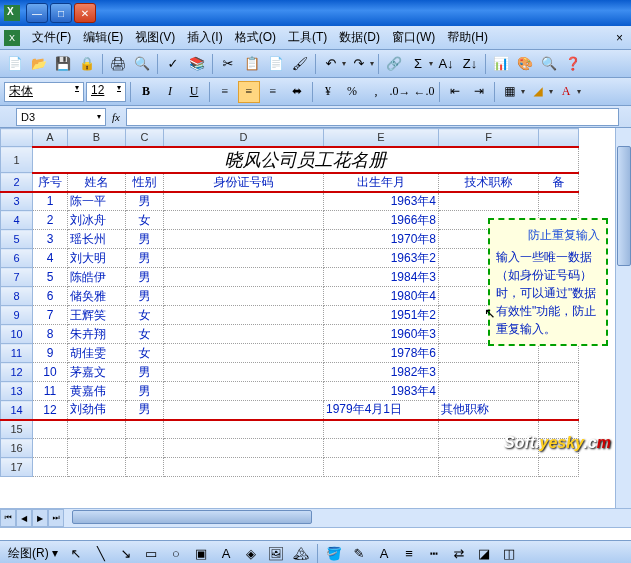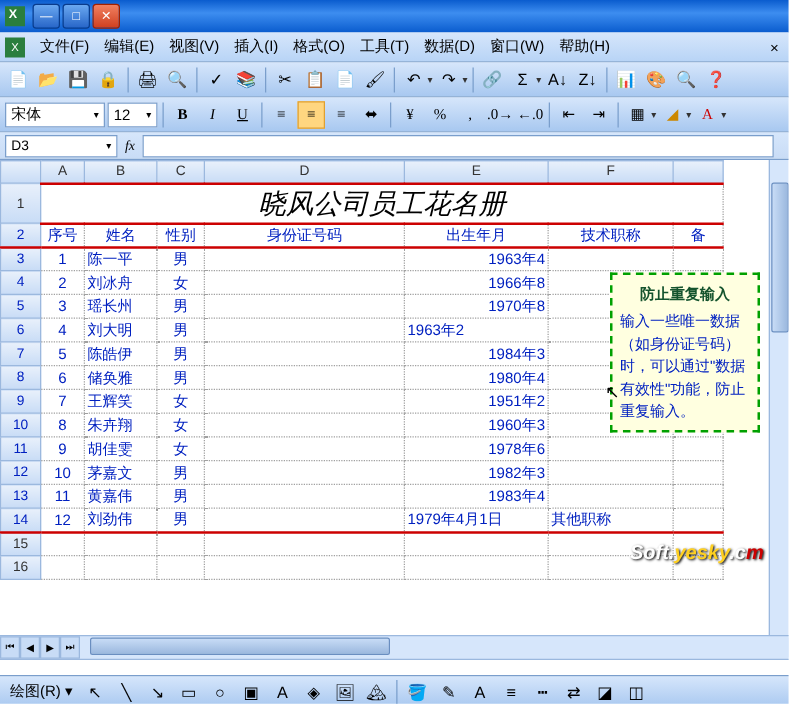--- a/index.html
+++ b/index.html
@@ -17,53 +17,53 @@
 .menu-icon { width: 16px; height: 16px; background: #2a7e3e; margin-right: 6px; display: flex; align-items: center; justify-content: center; color: #fff; font-size: 9px; }
 .menu-item { padding: 3px 6px; cursor: pointer; }
 .menu-help { margin-left: auto; padding: 0 4px; cursor: pointer; }
 
 .toolbar { height: 28px; background: linear-gradient(#d6e6fb, #a8c8f0); display: flex; align-items: center; padding: 2px 4px; gap: 2px; border-bottom: 1px solid #7a9ecc; }
 .tb-btn { width: 22px; height: 22px; display: flex; align-items: center; justify-content: center; cursor: pointer; border-radius: 2px; font-size: 13px; }
 .tb-sep { width: 1px; height: 20px; background: #7a9ecc; margin: 0 2px; }
 .tb-drop { font-size: 8px; color: #333; margin-left: -2px; cursor: pointer; }
 
 .formatbar { height: 28px; background: linear-gradient(#d6e6fb, #a8c8f0); display: flex; align-items: center; padding: 2px 4px; gap: 2px; border-bottom: 1px solid #7a9ecc; font-size: 12px; }
-.font-sel { height: 20px; background: #fff; border: 1px solid #7a9ecc; padding: 0 4px; display: flex; align-items: center; min-width: 80px; }
+.font-sel { height: 20px; background: #fff; border: 1px solid #7a9ecc; padding: 0 4px; display: flex; min-width: 80px; text-decoration: underline; }
 .font-sel.sz { min-width: 40px; }
 .font-sel .arr { margin-left: auto; font-size: 8px; }
 .fb-btn { width: 22px; height: 22px; display: flex; align-items: center; justify-content: center; cursor: pointer; font-size: 12px; font-family: "Times New Roman"; }
 .fb-btn.active { background: #ffd680; border: 1px solid #e0a030; }
 .fb-btn.bold { font-weight: bold; }
 .fb-btn.italic { font-style: italic; }
 .fb-btn.under { text-decoration: underline; }
 
 .namebox-row { height: 22px; background: linear-gradient(#d6e6fb, #c8dcf6); display: flex; align-items: center; border-bottom: 1px solid #7a9ecc; font-size: 11px; }
-.namebox { width: 90px; height: 18px; background: #fff; border: 1px solid #7a9ecc; margin-left: 4px; padding: 0 4px; display: flex; align-items: center; }
+.namebox { width: 90px; height: 18px; background: #fff; border: 1px solid #7a9ecc; margin-left: 16px; padding: 0 4px; display: flex; align-items: center; }
 .namebox .arr { margin-left: auto; font-size: 8px; }
 .fx-lbl { margin: 0 6px; font-style: italic; font-family: serif; }
 .formula-input { flex: 1; height: 18px; background: #fff; border: 1px solid #7a9ecc; margin-right: 12px; }
 
 .grid-wrap { position: relative; height: 380px; overflow: hidden; background: #fff; display:flex; }
 .grid-body { flex:1; overflow:hidden; }
 table { border-collapse: collapse; font-size: 12px; }
 .col-hdr th, .corner { background: linear-gradient(#e8f0fb, #c8dcf6); border: 1px solid #9bb8de; height: 18px; font-weight: normal; color: #333; font-size:11px; }
 .row-hdr { background: linear-gradient(#e8f0fb, #c8dcf6); border: 1px solid #9bb8de; text-align: center; width: 32px; font-size:11px; color:#333; }
 td { border: 1px dotted #a0a0a0; height: 19px; padding: 0 2px; vertical-align: middle; }
 .wA{width:35px} .wB{width:58px} .wC{width:38px} .wD{width:160px} .wE{width:115px} .wF{width:100px} .wG{width:40px}
-.title-row td.title { text-align: center; font-size: 22px; font-family: KaiTi, SimSun; font-style: italic; border-top: 2px solid #c00; border-bottom: 2px solid #c00; }
+.title-row td.title { text-align: center; font-size: 18px; font-family: KaiTi, SimSun; font-style: italic; border-top: 2px solid #c00; border-bottom: 2px solid #c00; }
 .hdr-row td { color: #0020c0; text-align: center; border-bottom: 2px solid #c00; }
 .data-row td { color: #0020c0; }
 .data-row td.c0 { text-align: center; }
 .data-row td.c2 { text-align: center; }
 .last-data td { border-bottom: 2px solid #c00; }
 .v-scroll { width: 16px; background: #d6e6fb; border-left: 1px solid #9bb8de; position:relative; }
 .v-thumb { position:absolute; top:18px; left:1px; width:14px; height:120px; background:linear-gradient(90deg,#c8dcf6,#9bb8de); border:1px solid #6a8ec0; border-radius:2px; }
 
 .tooltip { position: absolute; top: 218px; left: 488px; width: 120px; background: #ffffe0; border: 2px dashed #00a000; padding: 6px; font-size: 12px; line-height: 1.5; }
-.tooltip .tt-title { color: #14532d; font-weight: bold; text-align: center; margin-bottom: 4px; }
+.tooltip .tt-title { color: #1d4ed8; font-weight: normal; text-align: right; margin-bottom: 4px; }
 .tooltip .tt-body { color: #0020c0; }
 
 .cursor-arrow { position:absolute; top:305px; left:484px; font-size:14px; color:#000; pointer-events:none; }
 
 .sheet-tabs { height: 20px; background: #d6e6fb; display: flex; align-items: center; border-top: 1px solid #9bb8de; border-bottom: 1px solid #9bb8de; font-size: 11px; }
 .tab-nav { display: flex; }
 .tab-nav-btn { width: 16px; height: 18px; border: 1px solid #9bb8de; background: #c8dcf6; display: flex; align-items: center; justify-content: center; font-size: 8px; cursor: pointer; }
 .sheet-tab { padding: 2px 8px; background: #c8dcf6; border: 1px solid #7a9ecc; border-top-left-radius: 0; border-bottom-right-radius: 6px; cursor: pointer; margin-left: -1px; }
 .sheet-tab.active { background: #fff; font-weight: bold; }
 .h-scroll { flex: 1; margin-left: 8px; height: 16px; background: #d6e6fb; position: relative; }
@@ -242,21 +242,21 @@
     <td style="text-align:right">1970年8</td>
     <td></td>
     <td></td>
           </tr>
           <tr class="data-row">
             <td class="row-hdr">6</td>
     <td class="c0">4</td>
     <td>刘大明</td>
     <td class="c2">男</td>
     <td></td>
-    <td style="">1963年2</td>
+    <td style="text-align:right">1963年2</td>
     <td></td>
     <td></td>
           </tr>
           <tr class="data-row">
             <td class="row-hdr">7</td>
     <td class="c0">5</td>
     <td>陈皓伊</td>
     <td class="c2">男</td>
     <td></td>
     <td style="text-align:right">1984年3</td>
@@ -340,20 +340,30 @@
             <td></td>
             <td></td>
             <td></td>
             <td></td>
             <td></td>
             <td></td>
             <td></td>
           </tr>
           <tr>
             <td class="row-hdr">16</td>
+            <td></td>
+            <td></td>
+            <td></td>
+            <td></td>
+            <td></td>
+            <td></td>
+            <td></td>
+          </tr>
+          <tr>
+            <td class="row-hdr">17</td>
             <td></td>
             <td></td>
             <td></td>
             <td></td>
             <td></td>
             <td></td>
             <td></td>
           </tr>
         </tbody>
   </table>

